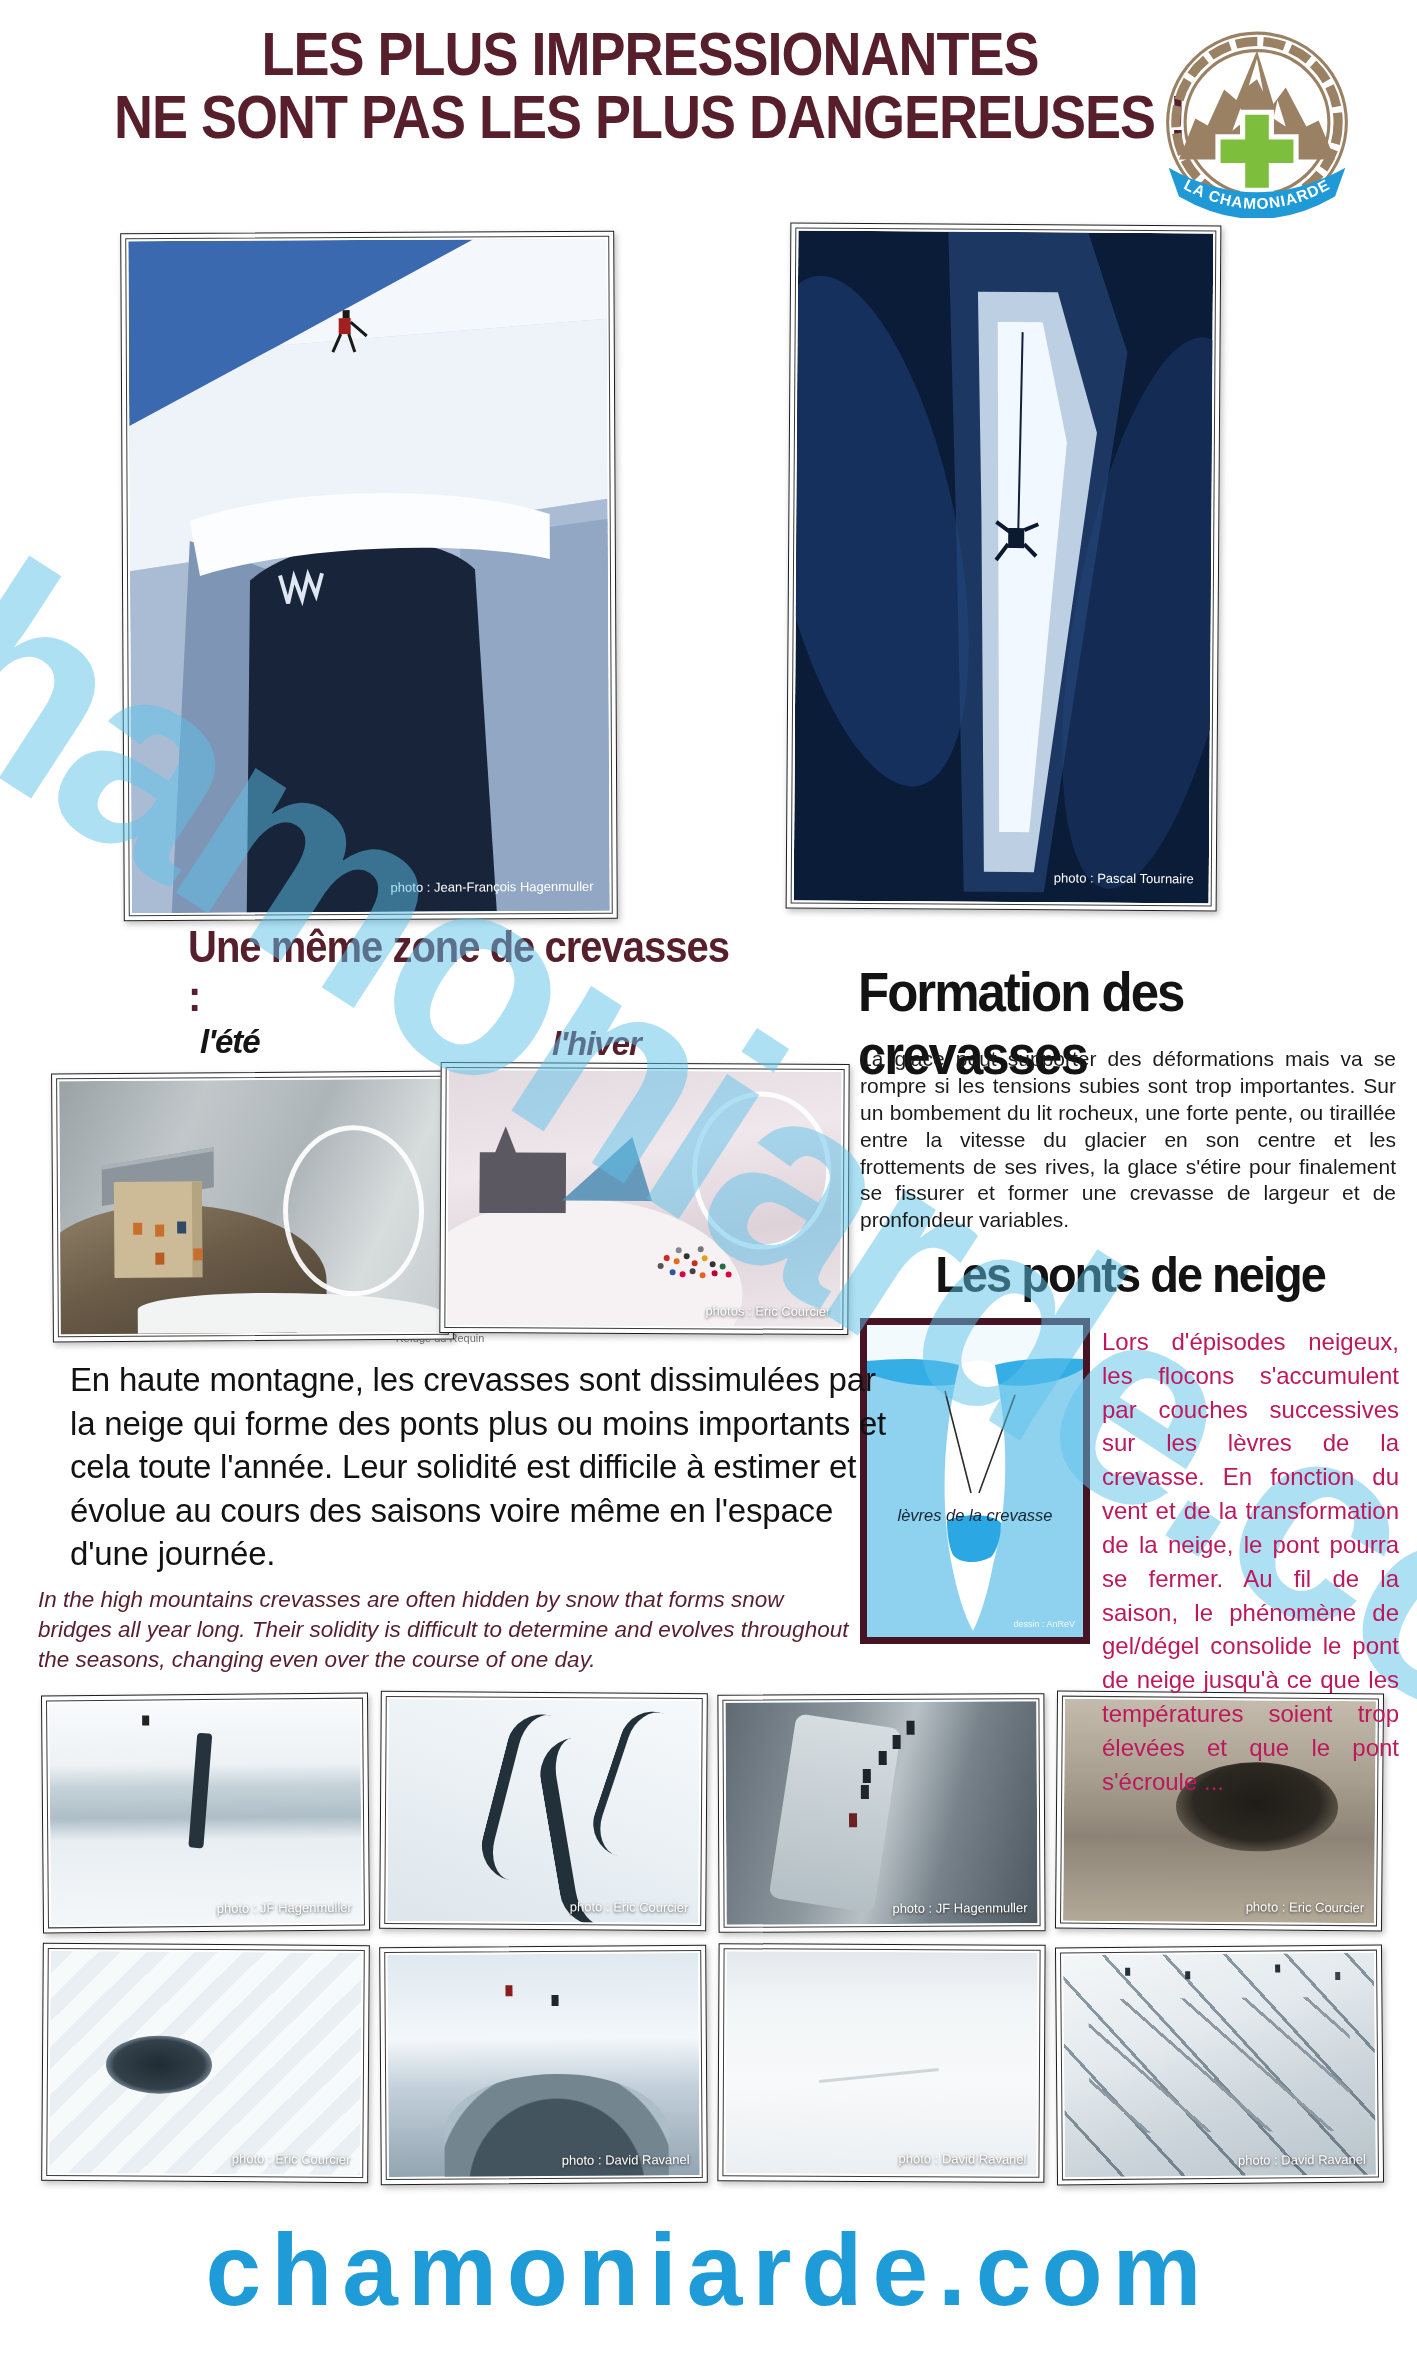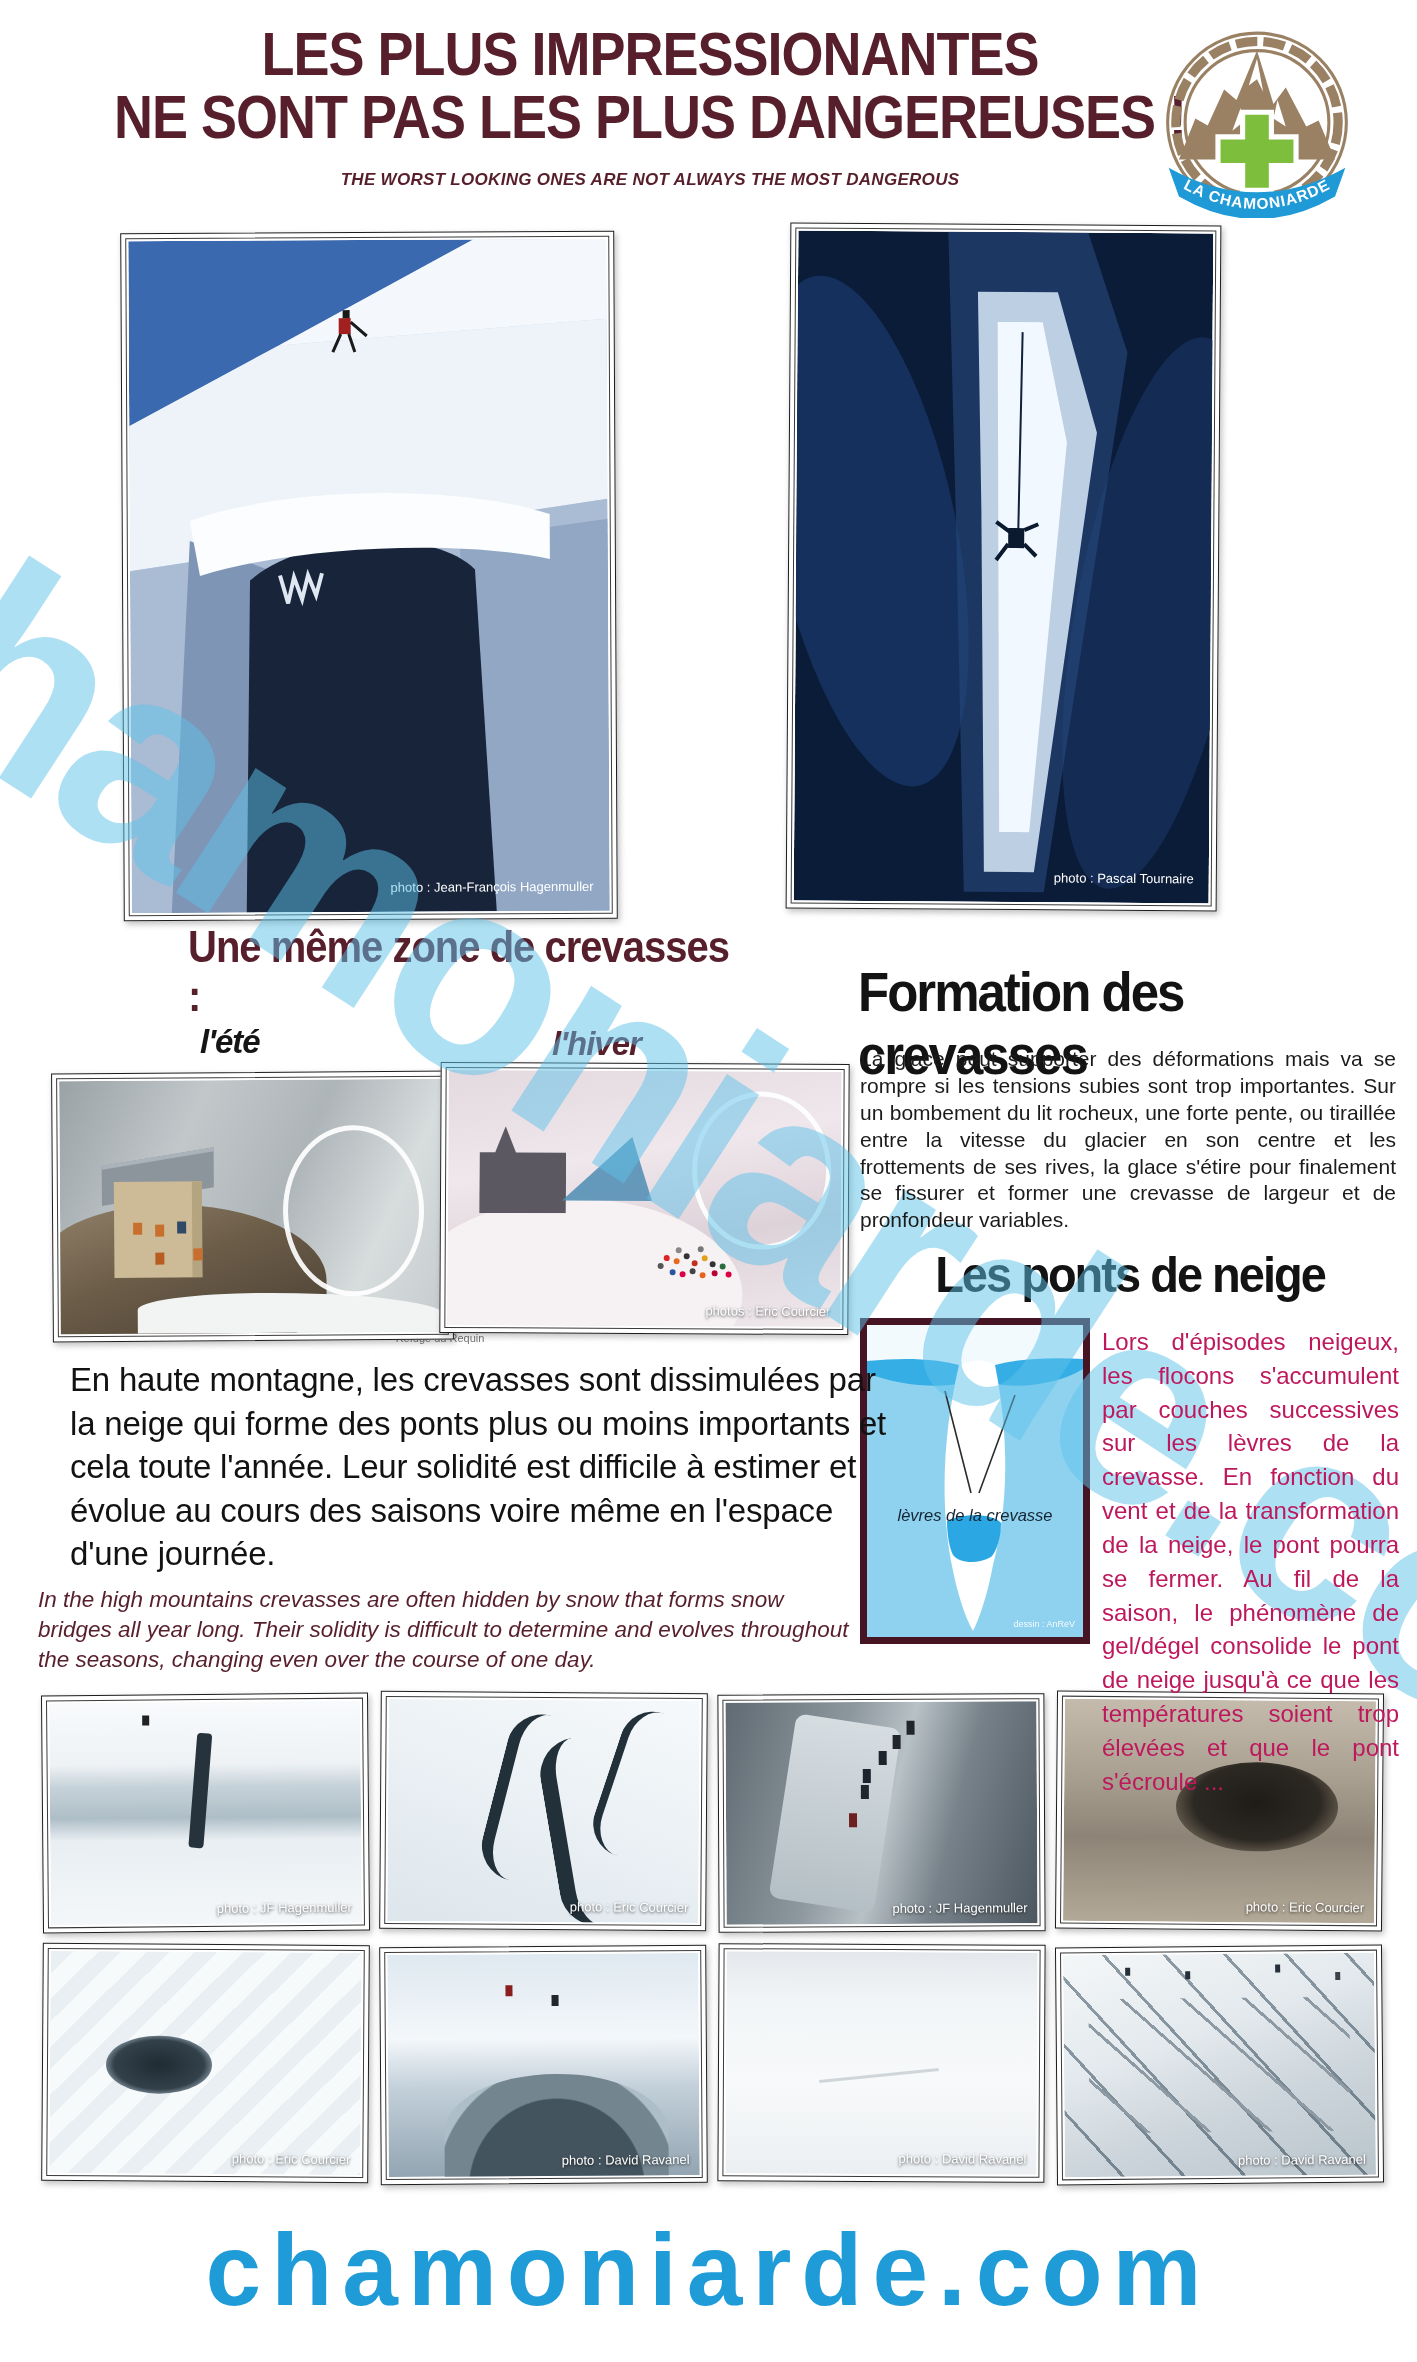--- a/index.html
+++ b/index.html
@@ -136,21 +136,20 @@
 </style>
 </head>
 <body>
 
 <div class="sheet">
 
   <div class="title">
     <div>LES PLUS IMPRESSIONANTES</div>
     <div>NE SONT PAS LES PLUS DANGEREUSES !</div>
   </div>
-  <div class="subtitle">THE WORST LOOKING ONES ARE NOT ALWAYS THE MOST DANGEROUS</div>
 
   <div class="logo">
     <svg width="210" height="190" viewBox="0 0 200 185">
       <circle cx="100" cy="92" r="87" fill="none" stroke="#9a8164" stroke-width="3"></circle>
       <circle cx="100" cy="92" r="79" fill="none" stroke="#9a8164" stroke-width="9" stroke-dasharray="21 6"></circle>
       <circle cx="100" cy="92" r="70" fill="none" stroke="#9a8164" stroke-width="3"></circle>
       <path d="M100,22 L80,70 L68,60 L52,95 L40,88 L24,128 L176,128 L160,90 L148,96 L128,58 L116,74 Z" fill="#9a8164"></path>
       <path d="M100,30 L92,56 L100,50 L106,62 Z" fill="#fff"></path>
       <path d="M84,78 L76,100 L86,92 Z" fill="#fff"></path>
       <path d="M120,70 L128,96 L116,88 Z" fill="#fff"></path>

